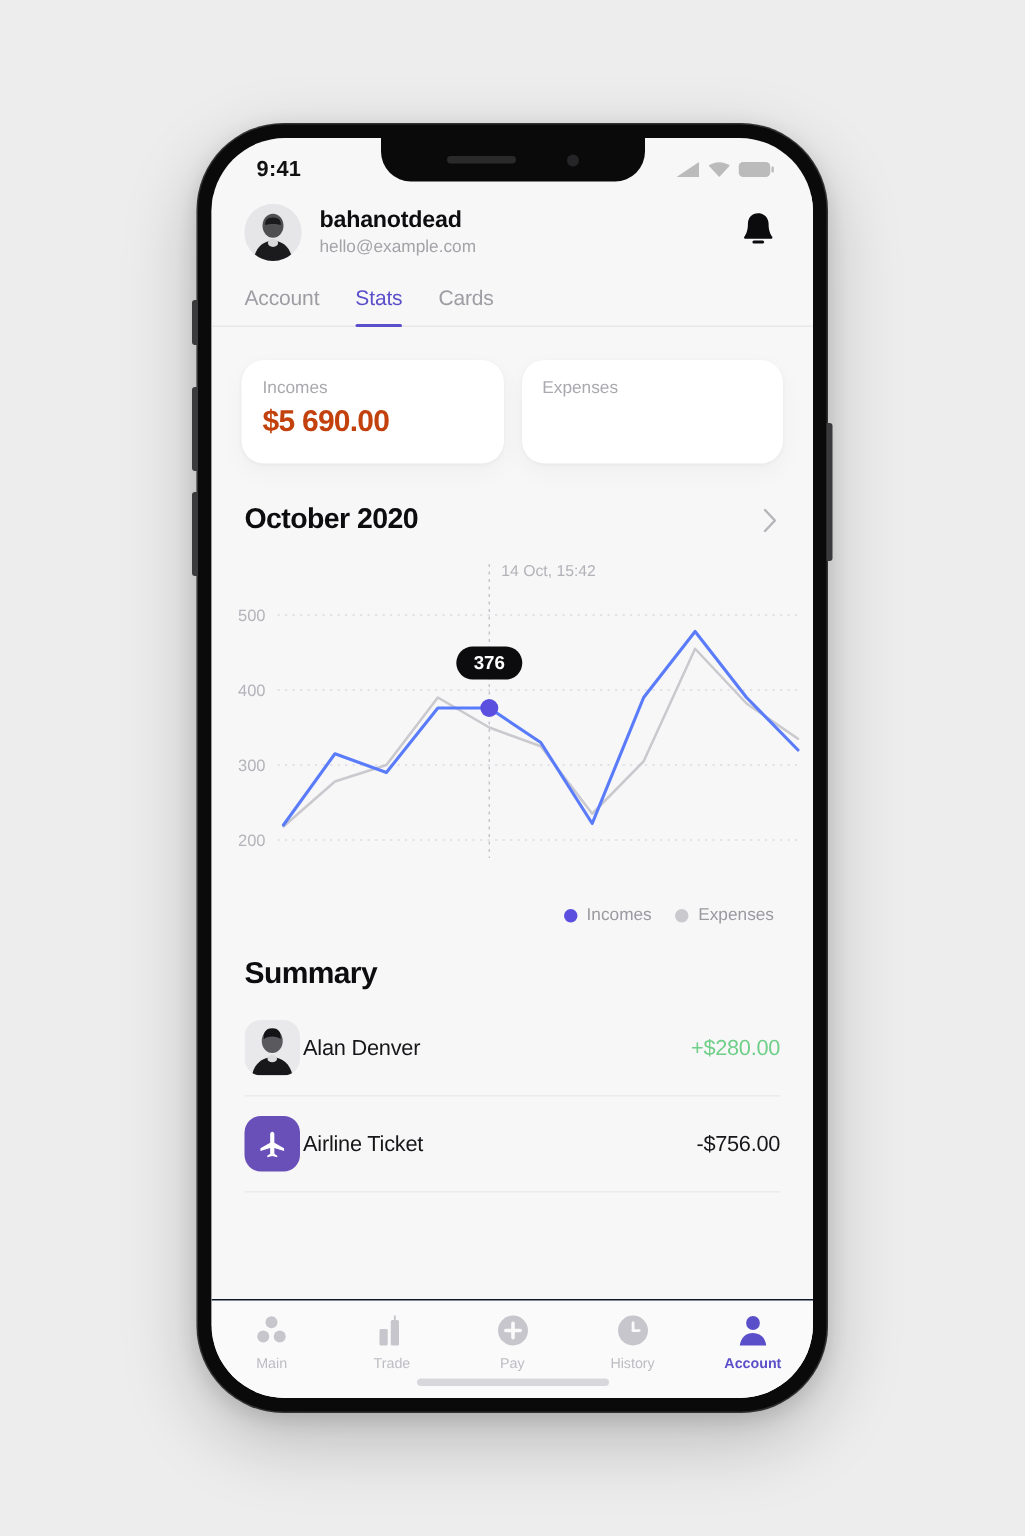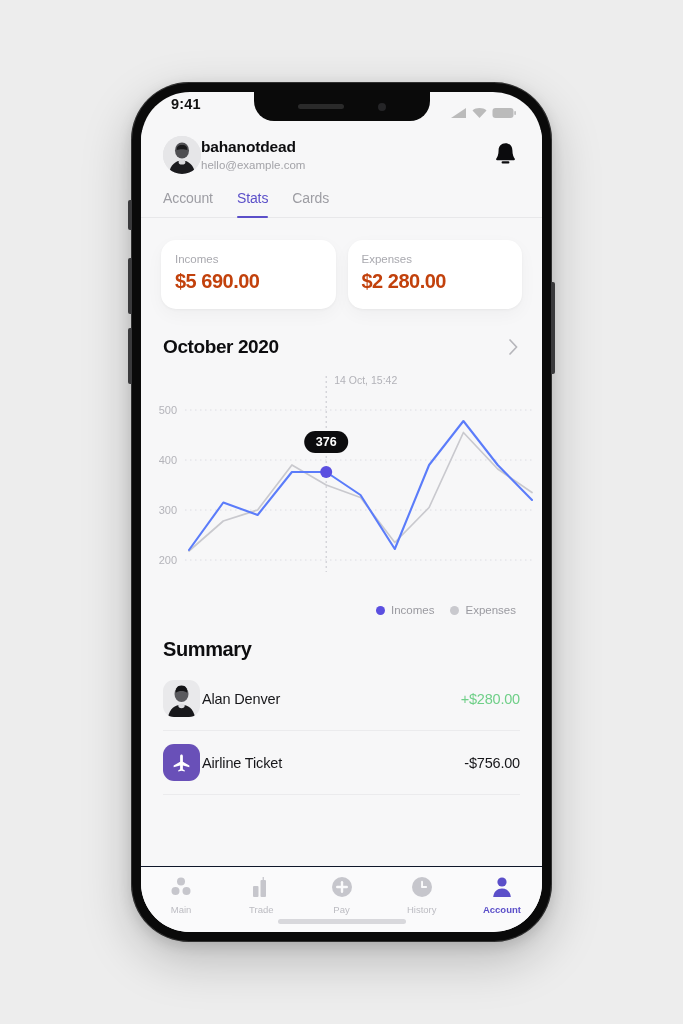--- a/index.html
+++ b/index.html
@@ -88,20 +88,21 @@
     border-radius: 50%;
   }
 
   
   #status-bar {
     position: relative;
     z-index: 30;
     height: 38px;
     flex: none;
     display: flex;
+    align-items: center;
     justify-content: space-between;
     padding: 4px 26px 0 30px;
   }
   #status-time {
     font-size: 14.5px;
     font-weight: bold;
     color: #111;
     letter-spacing: .2px;
   }
   #status-icons {
@@ -118,20 +119,21 @@
     display: flex;
     flex-direction: column;
     background: #f7f7f8;
   }
 
   
   #profile-row {
     display: flex;
     align-items: center;
     padding: 6px 22px 0 22px;
+    gap: 12px;
   }
   #profile-avatar {
     width: 38px; height: 38px;
     border-radius: 50%;
     background: #e3e3e5;
     overflow: hidden;
     flex: none;
     position: relative;
   }
   #profile-info { flex: 1 1 auto; min-width: 0; }
@@ -375,21 +377,20 @@
         <div class="tab">Cards</div>
       </div>
 
       <div id="stat-cards">
         <div class="stat-card">
           <div class="stat-label">Incomes</div>
           <div class="stat-value">$5 690.00</div>
         </div>
         <div class="stat-card">
           <div class="stat-label">Expenses</div>
-          <div class="stat-value">$2 280.00</div>
         </div>
       </div>
 
       <div id="month-header">
         <div id="month-title">October 2020</div>
         <svg width="9" height="16" viewBox="0 0 9 16">
           <path d="M1 1 L7.6 8 L1 15" fill="none" stroke="#b6b6bb" stroke-width="1.7" stroke-linecap="round" stroke-linejoin="round"></path>
         </svg>
       </div>
 

